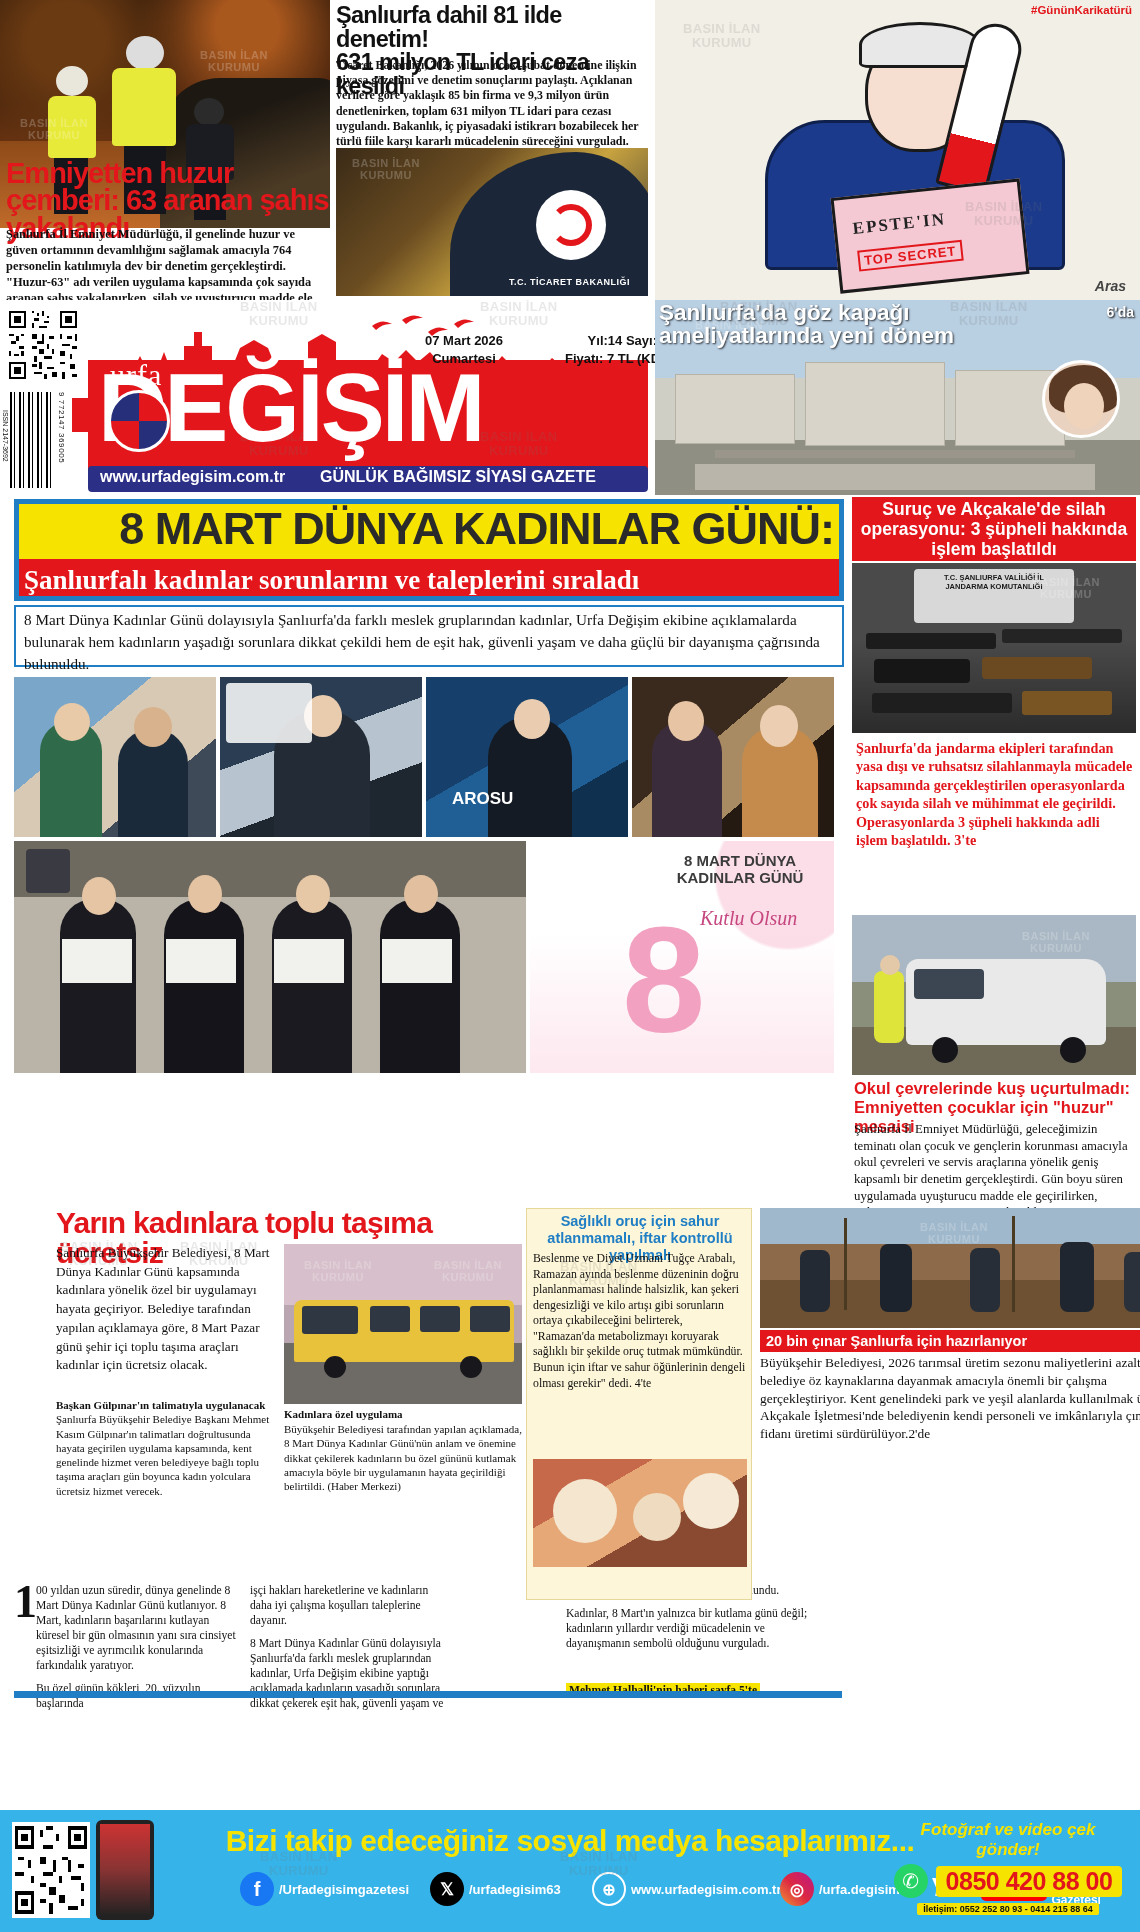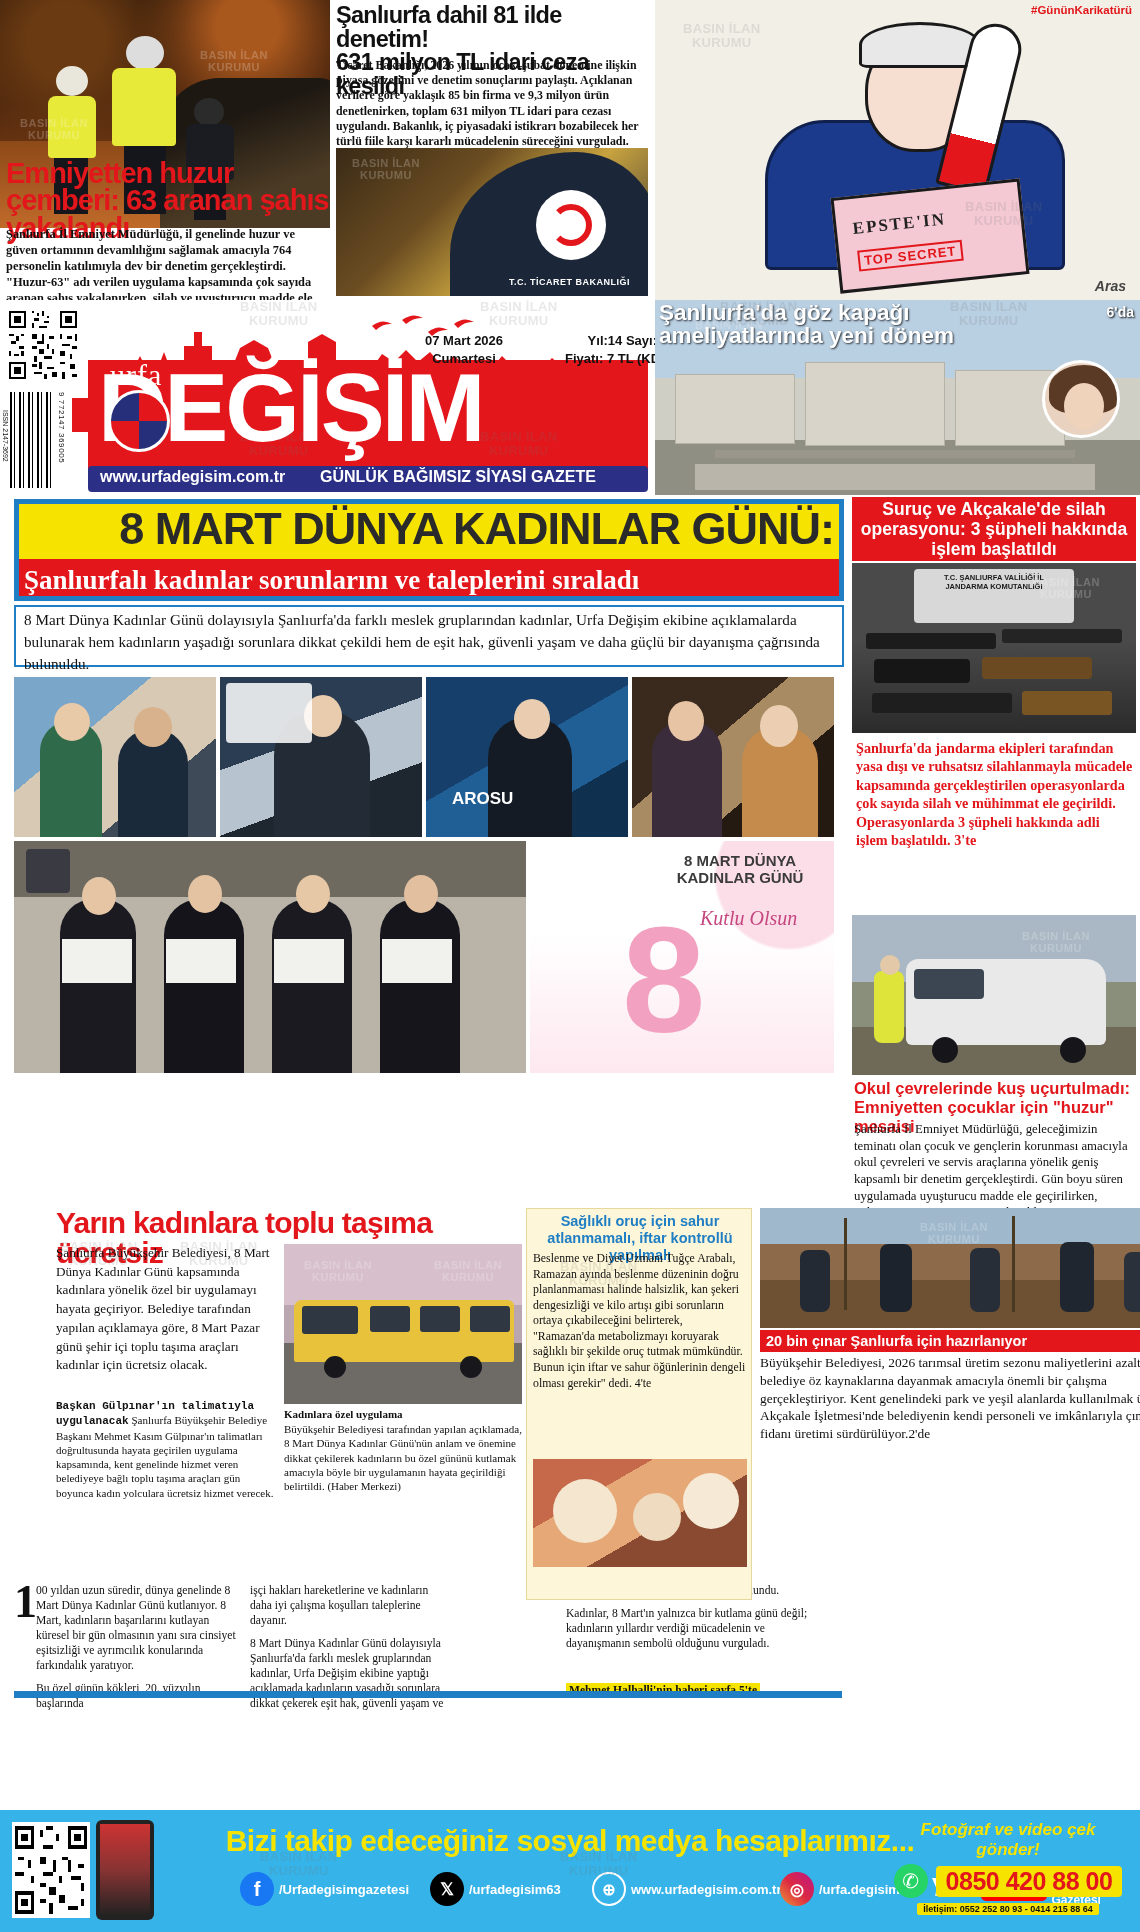--- a/index.html
+++ b/index.html
@@ -180,21 +180,21 @@
   
   #bottom { position:absolute; left:0; top:1208px; width:1140px; height:600px;margin-left:48px; }
   #b-left { position:absolute; left:4px; top:0; width:470px; }
   #hl-ucretsiz { position:absolute; left:4px; top:0; width:466px; font-size:30px; font-weight:bold;
      color:#e2161b; letter-spacing:-.8px; line-height:1; }
   #b-left-body { position:absolute; left:4px; top:36px; width:222px; font-size:13.2px;
      line-height:1.42; font-family:"Liberation Serif", serif; }
   #bus-photo { position:absolute; left:232px; top:36px; width:238px; height:160px; }
   #b-left-sub { position:absolute; left:4px; top:190px; width:222px; font-size:11px;
      line-height:1.3; font-family:"Liberation Serif", serif; }
-  #b-left-sub b { font-size:11px;font-family:Liberation Mono, monospace; }
+  #b-left-sub b { font-size:11px; }
   #bus-cap-t { position:absolute; left:232px; top:200px; width:238px; font-size:11px;
      font-weight:bold; font-family:"Liberation Serif", serif; }
   #bus-cap { position:absolute; left:232px; top:214px; width:238px; font-size:11px;
      line-height:1.3; font-family:"Liberation Serif", serif; }
 
   #b-mid { position:absolute; left:478px; top:0; width:226px; background:#fdf6d8;
      border:1px solid #e6d89a; height:392px; }
   #b-mid-hl { position:absolute; left:6px; top:4px; width:214px; color:#1f7ec4; font-size:14.5px;
      font-weight:bold; line-height:17px; text-align:center; }
   #b-mid-body { position:absolute; left:6px; top:42px; width:214px; font-size:11.8px;

